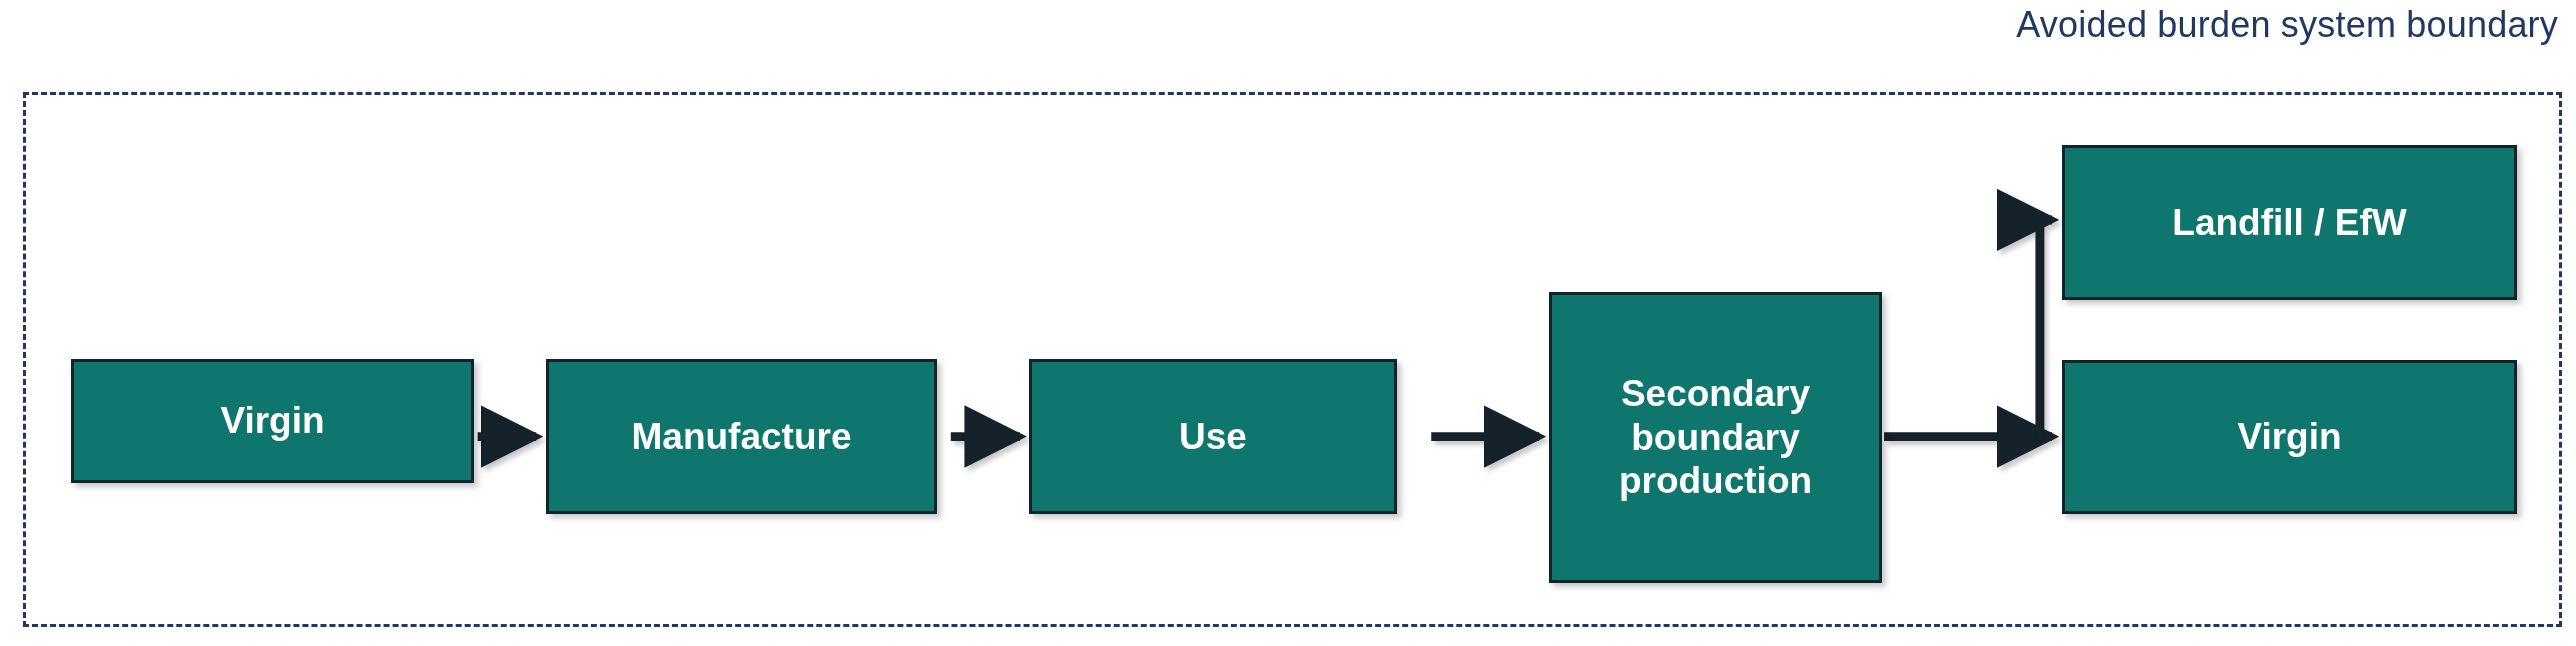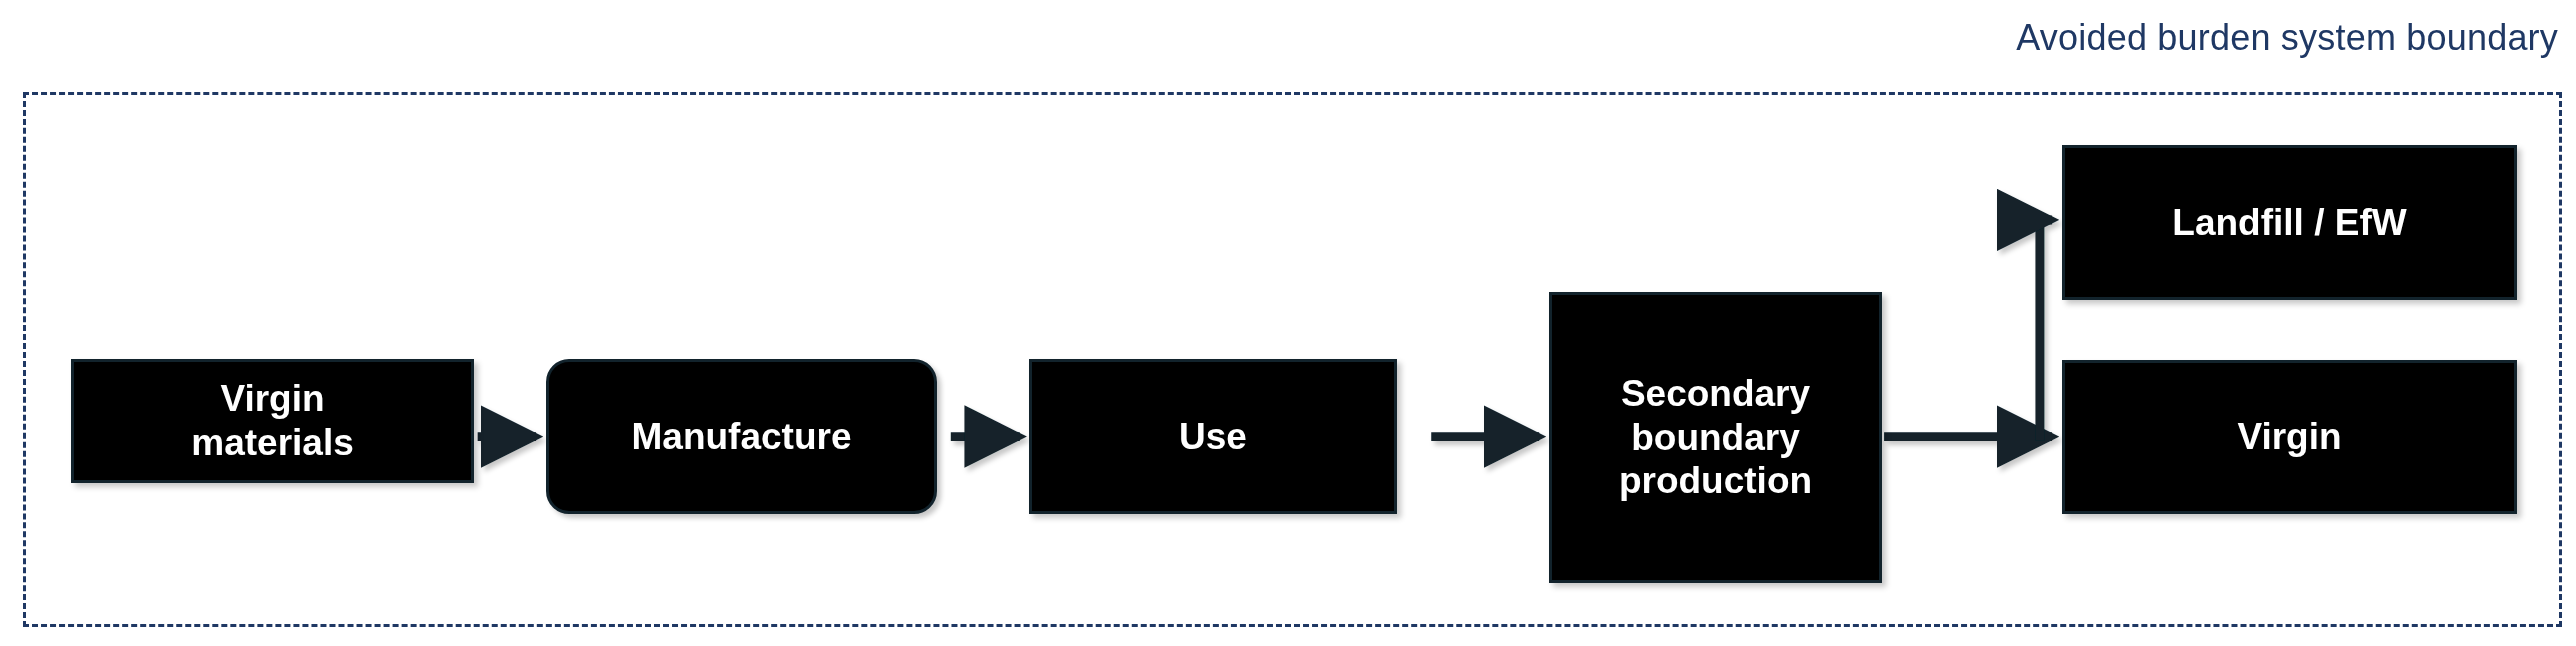--- a/index.html
+++ b/index.html
@@ -15,21 +15,21 @@
     width: 2576px;
     height: 646px;
     background: #ffffff;
     overflow: hidden;
   }
 
   
   .boundary-title {
     position: absolute;
     right: 18px;
-    top: 17px;
+    top: 4px;
     font-size: 36px;
     line-height: 41px;
     color: #1F3864;
     white-space: nowrap;
     letter-spacing: 0.2px;
   }
 
   
   .boundary-box {
     position: absolute;
@@ -39,38 +39,38 @@
     height: 535px;
     box-sizing: border-box;
     border: 3.2px dashed #1F3864;
     background: transparent;
   }
 
   
   .node {
     position: absolute;
     box-sizing: border-box;
-    background: #000000;
+    background: #0f766e;
     border: 3.2px solid #12232C;
     display: flex;
     align-items: center;
     justify-content: center;
     text-align: center;
     color: #ffffff;
     font-weight: bold;
     font-size: 37px;
     line-height: 1.18;
     padding: 3.2px 8px;
     box-shadow: 4px 4px 5.7px rgba(0,0,0,0.22);
     z-index: 3;
   }
   .node span { display: block; }
 
   #node-virgin     { left: 71px;   top: 359px; width: 403px;  height: 124px; }
-  #node-manufacture{ left: 546px;  top: 359px; width: 391px;  height: 155px; border-radius: 23px; }
+  #node-manufacture{ left: 546px;  top: 359px; width: 391px;  height: 155px; }
   #node-use        { left: 1029px; top: 359px; width: 368px;  height: 155px; }
   #node-secondary  { left: 1549px; top: 292px; width: 333px;  height: 291px; }
   #node-landfill   { left: 2062px; top: 145px; width: 455px;  height: 155px; }
   #node-credit     { left: 2062px; top: 360px; width: 455px;  height: 154px; }
 
   
   #connectors {
     position: absolute;
     left: 0; top: 0;
     width: 2576px;
@@ -108,21 +108,20 @@
 
       <line x1="2321" y1="538" x2="2528" y2="538" marker-end="url(#arrowhead)"></line>
 
       <path d="M2513,543 L2513,271 L2528,271" marker-end="url(#arrowhead)" stroke-linejoin="miter"></path>
     </g>
   </svg>
 
   <div class="node" id="node-virgin">
     <div>
       <span>Virgin</span>
-      <span>materials</span>
     </div>
   </div>
 
   <div class="node" id="node-manufacture">
     <div>
       <span>Manufacture</span>
     </div>
   </div>
 
   <div class="node" id="node-use">

